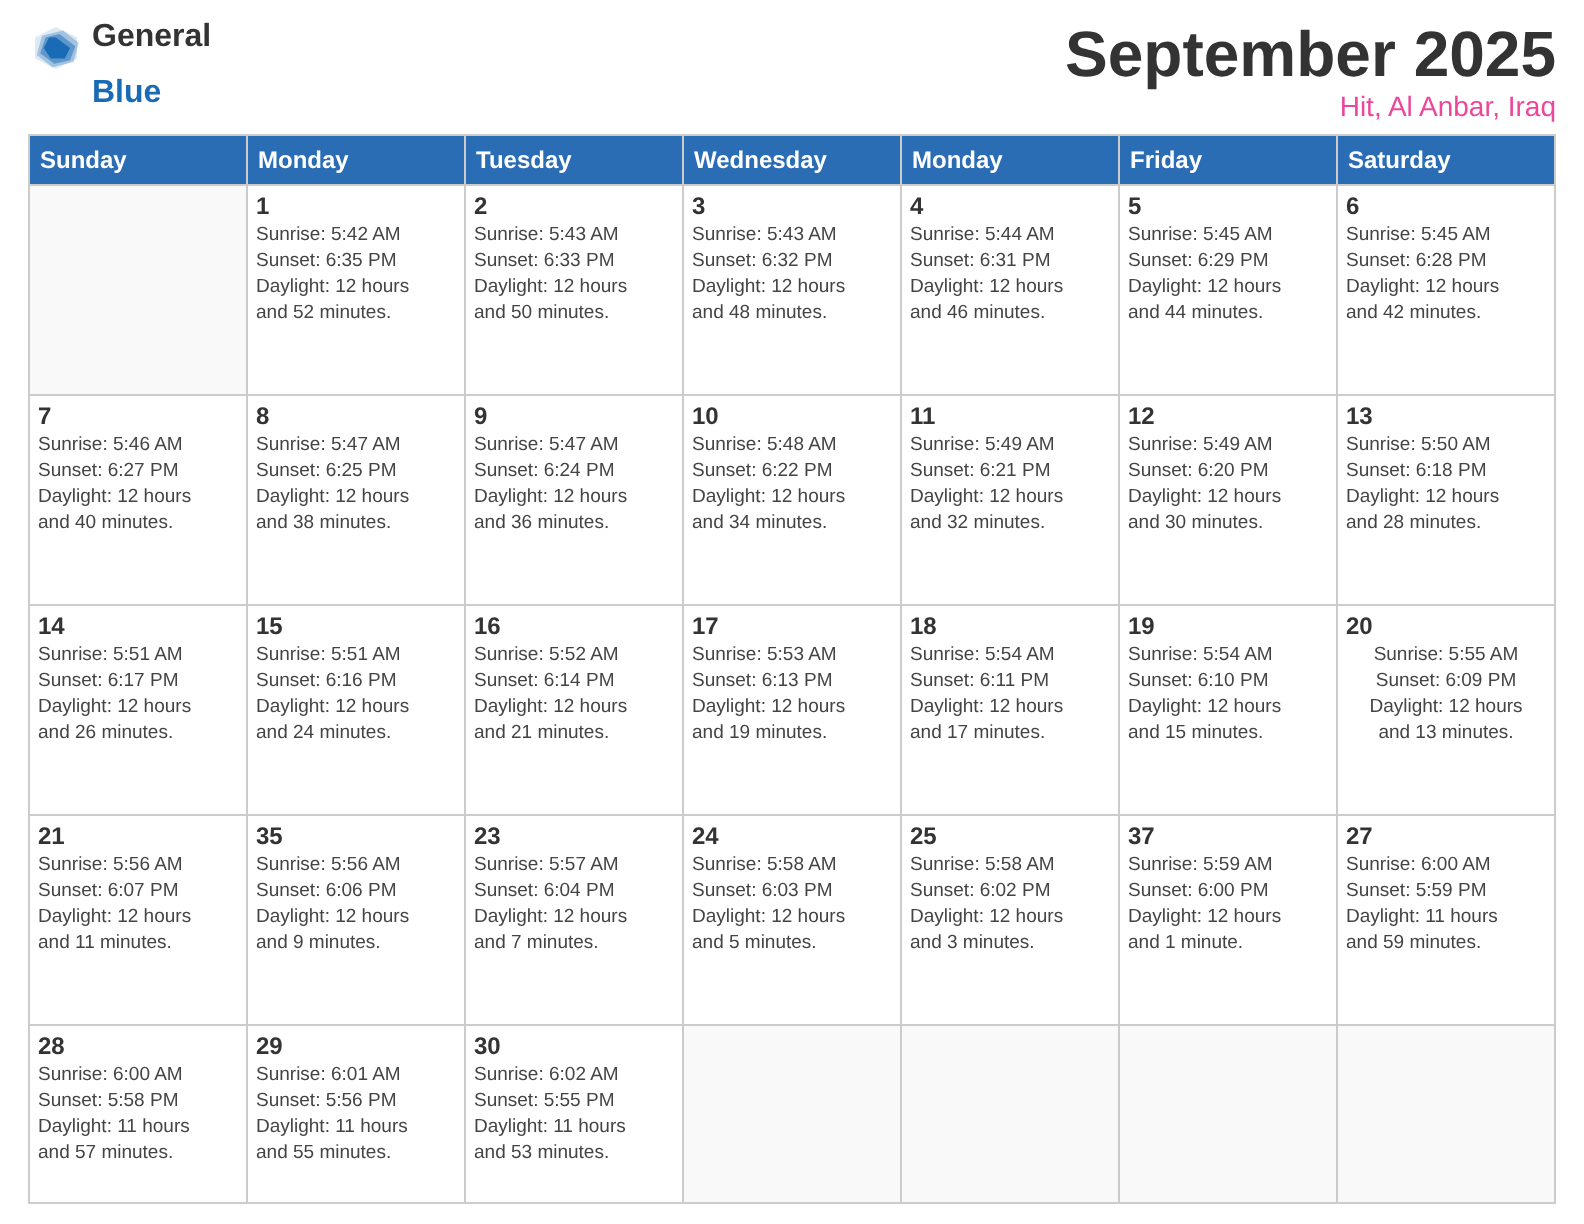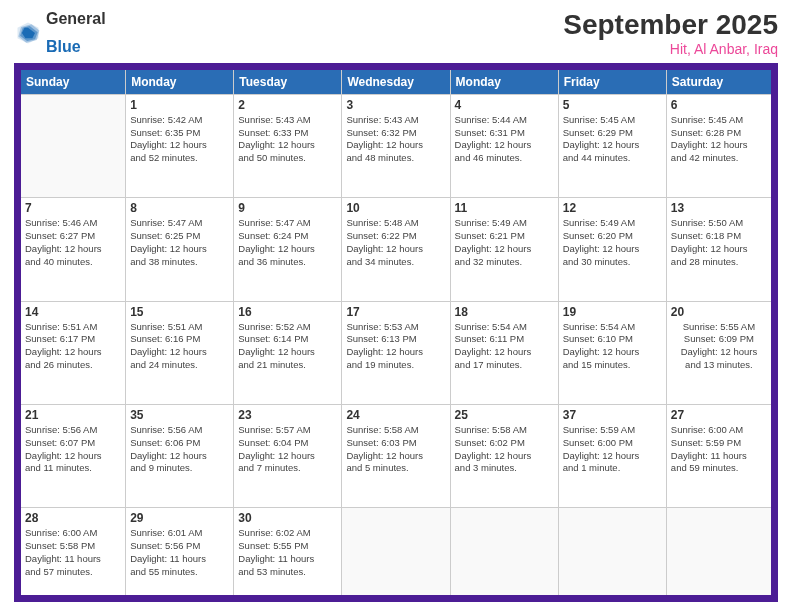--- a/index.html
+++ b/index.html
@@ -20,48 +20,47 @@
       flex-direction: column;
     }
     .header {
       display: flex;
       align-items: flex-start;
       justify-content: space-between;
       margin-bottom: 6px;
     }
     .logo {
       display: flex;
-      align-items: center;
       gap: 4px;
     }
     .logo-text {
       font-size: 18px;
       font-weight: bold;
       line-height: 1.1;
     }
     .logo-icon {
       width: 28px;
       height: 28px;
     }
     .title-block {
       text-align: right;
     }
     .month-title {
-      font-size: 28px;
+      font-size: 32px;
       font-weight: bold;
       color: #333;
       line-height: 1.1;
     }
     .location {
       font-size: 14px;
       color: #ec4899;
     }
     .calendar {
       flex: 1;
-      border: 7px solid #4c1d95;
+      border: 1px solid #4c1d95;
       border-collapse: collapse;
       width: 100%;
       table-layout: fixed;
     }
     .calendar th {
       background-color: #2a6db5;
       color: #fff;
       text-align: left;
       padding: 5px 5px;
       font-size: 12px;

